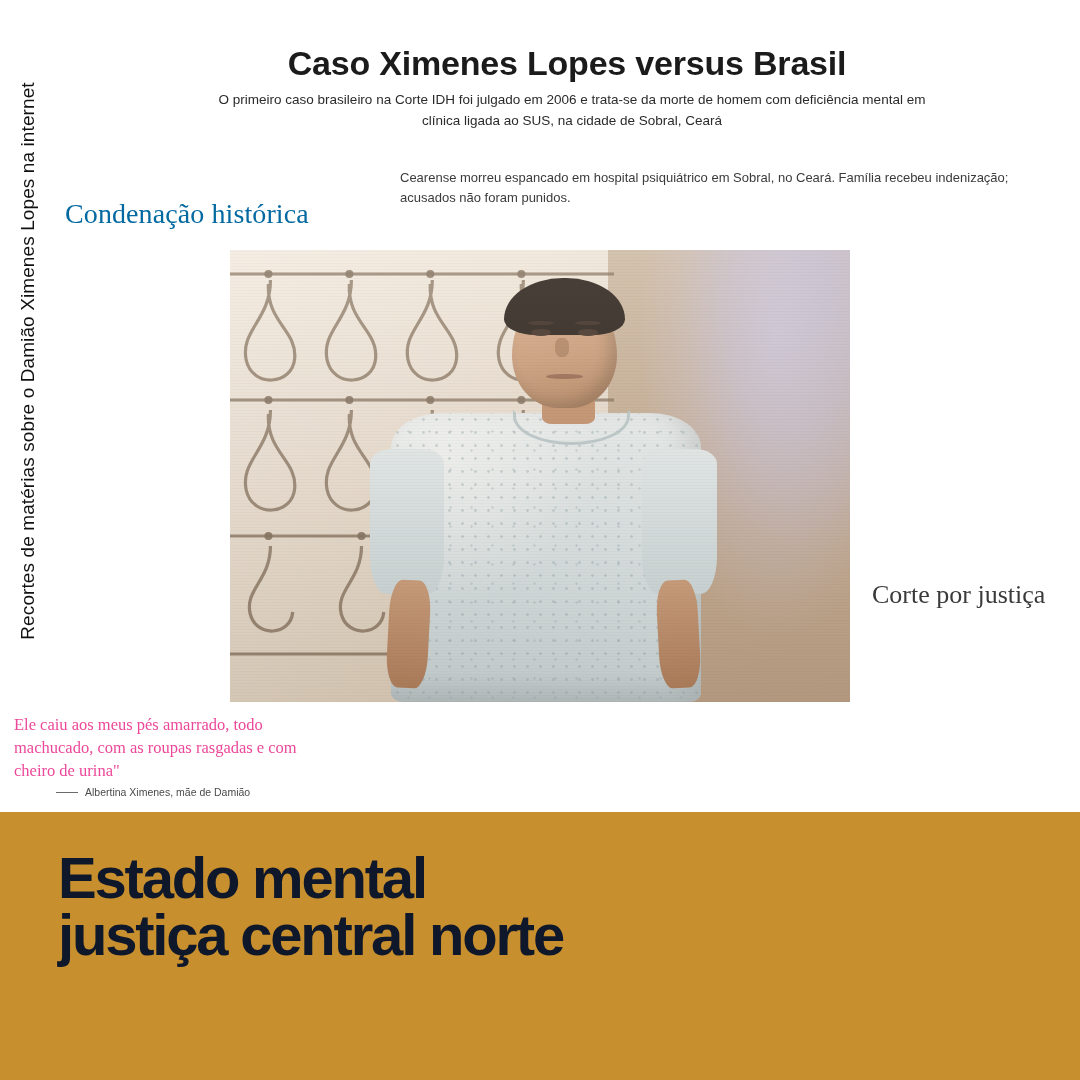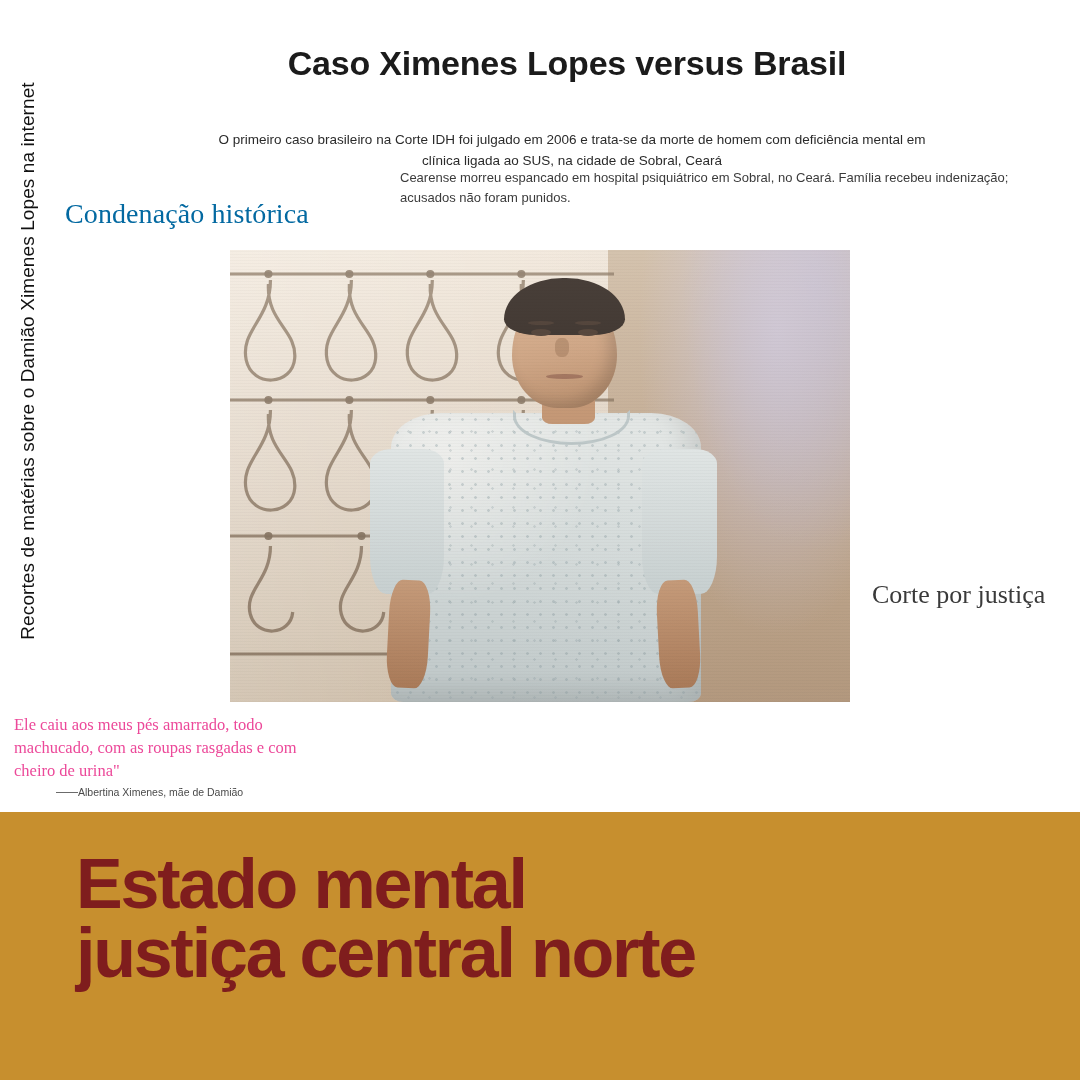--- a/index.html
+++ b/index.html
@@ -72,21 +72,20 @@
   .standfirst {
     position: absolute;
     left: 150px;
     top: 90px;
     width: 720px;
     text-align: center;
     font-family: "Liberation Sans", sans-serif;
     font-size: 13.5px;
     line-height: 1.55;
     color: #2b2b2b;
-    margin-top: 40px;
   }
 
   .kicker {
     position: absolute;
     left: 3px;
     top: 198px;
     width: 320px;
     font-family: "Liberation Serif", serif;
     font-size: 28px;
     color: #0369a1;
@@ -296,47 +295,48 @@
   .pullquote-attrib {
     position: absolute;
     left: -6px;
     top: 786px;
     width: 300px;
     font-family: "Liberation Sans", sans-serif;
     font-size: 10.5px;
     color: #4a4a4a;
     display: flex;
     align-items: center;
+    gap: 7px;
   }
   .attrib-rule {
     display: inline-block;
     width: 22px;
     height: 1px;
     background: #6b6b6b;
   }
 
   
   .footer {
     position: absolute;
     left: 0;
     top: 812px;
     width: 1080px;
     height: 268px;
     background: #c78f2e;
   }
   .footer-title {
     position: absolute;
-    left: 76px;
+    left: 58px;
     top: 38px;
     font-family: "Liberation Sans", sans-serif;
     font-weight: bold;
-    font-size: 70px;
+    font-size: 58px;
     line-height: 0.98;
     letter-spacing: -2.2px;
-    color: #7f1d1d;
+    color: #0f172a;
   }
   .footer-title span { display: block; }
 
   .logo {
     position: absolute;
     right: 70px;
     top: 52px;
     width: 140px;
     height: 150px;
   }

